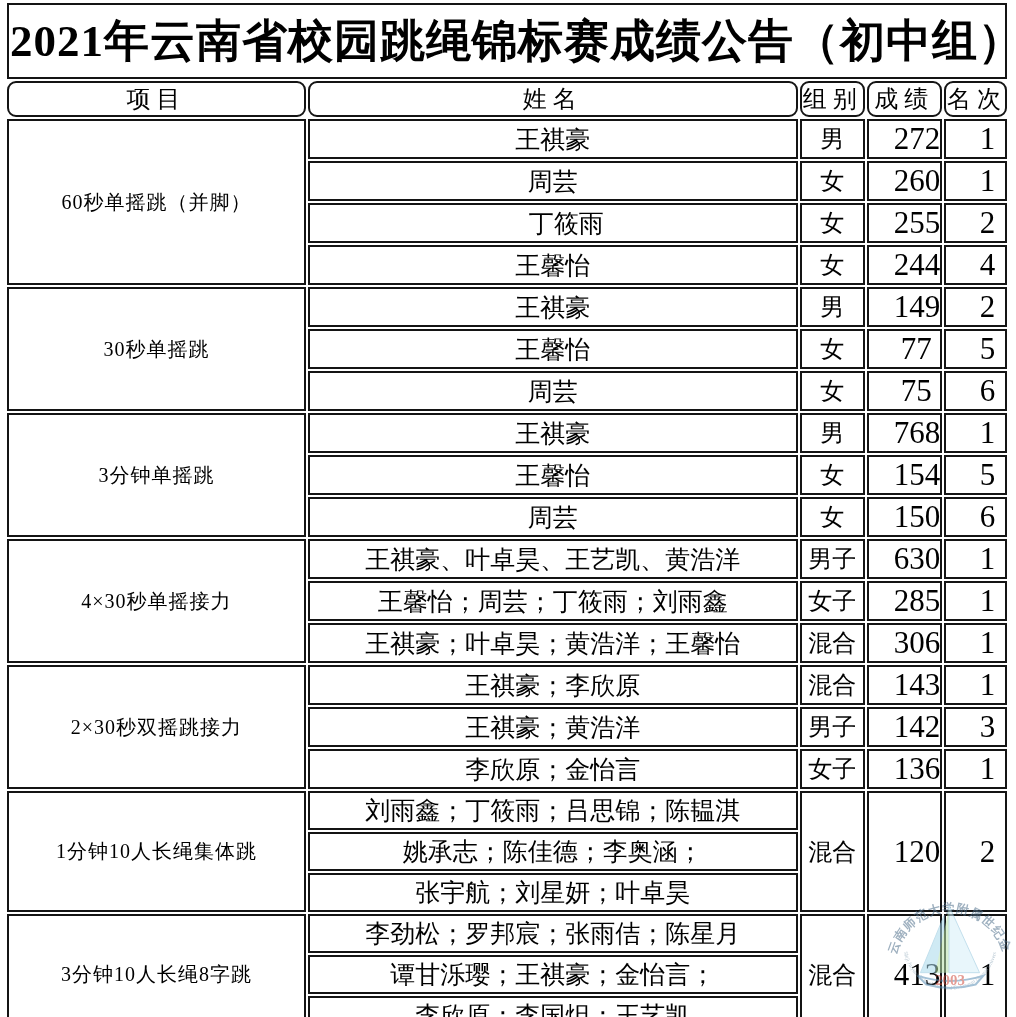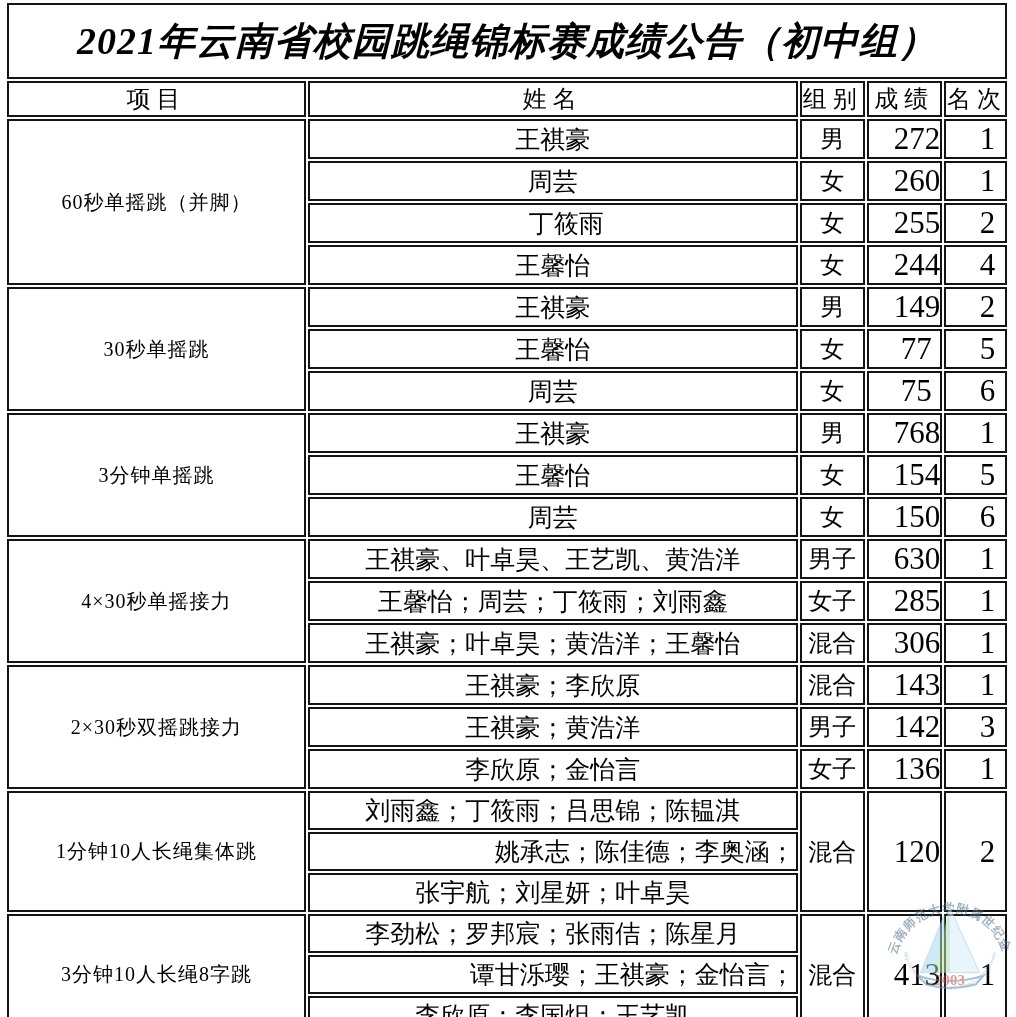--- a/index.html
+++ b/index.html
@@ -8,22 +8,22 @@
     font-family:"Liberation Serif","DejaVu Serif",serif;color:#000;
   }
   table.results{
     border-collapse:separate;border-spacing:2px;table-layout:fixed;
     width:1004px;margin:1px 5px;background:#fff;
   }
   td,th{
     border:2px solid #141414;text-align:center;vertical-align:middle;
     padding:0 1px;overflow:hidden;white-space:nowrap;background:#fff;
   }
-  .title-cell{height:72px;font-size:38px;font-weight:bold;letter-spacing:1px;font-style:italic;}
-  th{height:28px;font-size:24px;font-weight:normal;letter-spacing:6px;}
+  .title-cell{height:72px;font-size:45px;font-weight:bold;letter-spacing:1px;}
+  th{height:28px;font-size:24px;font-weight:normal;letter-spacing:6px;border-radius:9px;}
   td.event{font-size:20px;letter-spacing:1px;}
   td.names{height:35px;font-size:25px;}
   td.group{font-size:24px;}
   td.score,td.rank{font-size:31px;font-family:Liberation Serif, serif;padding-left:25px;}
   .watermark{
     position:absolute;left:884px;top:886px;width:132px;height:132px;
     opacity:0.55;pointer-events:none;z-index:5;
   }
 </style>
 </head>
@@ -152,34 +152,34 @@
         <td class="rank">1</td>
       </tr>
       <tr>
         <td class="event" rowspan="3">1分钟10人长绳集体跳</td>
         <td class="names" style="height: 35px;">刘雨鑫；丁筱雨；吕思锦；陈韫淇</td>
         <td class="group" rowspan="3">混合</td>
         <td class="score" rowspan="3">120</td>
         <td class="rank" rowspan="3">2</td>
       </tr>
       <tr>
-        <td class="names" style="height: 35px; text-align: right;">姚承志；陈佳德；李奥涵；</td>
+        <td class="names" style="height: 35px;">姚承志；陈佳德；李奥涵；</td>
       </tr>
       <tr>
         <td class="names" style="height: 35px;">张宇航；刘星妍；叶卓昊</td>
       </tr>
       <tr>
         <td class="event" rowspan="3">3分钟10人长绳8字跳</td>
         <td class="names" style="height: 35px;">李劲松；罗邦宸；张雨佶；陈星月</td>
         <td class="group" rowspan="3">混合</td>
         <td class="score" rowspan="3">413</td>
         <td class="rank" rowspan="3">1</td>
       </tr>
       <tr>
-        <td class="names" style="height: 35px; text-align: right;">谭甘泺璎；王祺豪；金怡言；</td>
+        <td class="names" style="height: 35px;">谭甘泺璎；王祺豪；金怡言；</td>
       </tr>
       <tr>
         <td class="names" style="height: 35px;">李欣原；李国炟；王艺凯</td>
       </tr>
     </tbody>
 </table>
 
 <div class="watermark">
   <svg viewBox="0 0 134 134" width="132" height="132">
     <defs>

